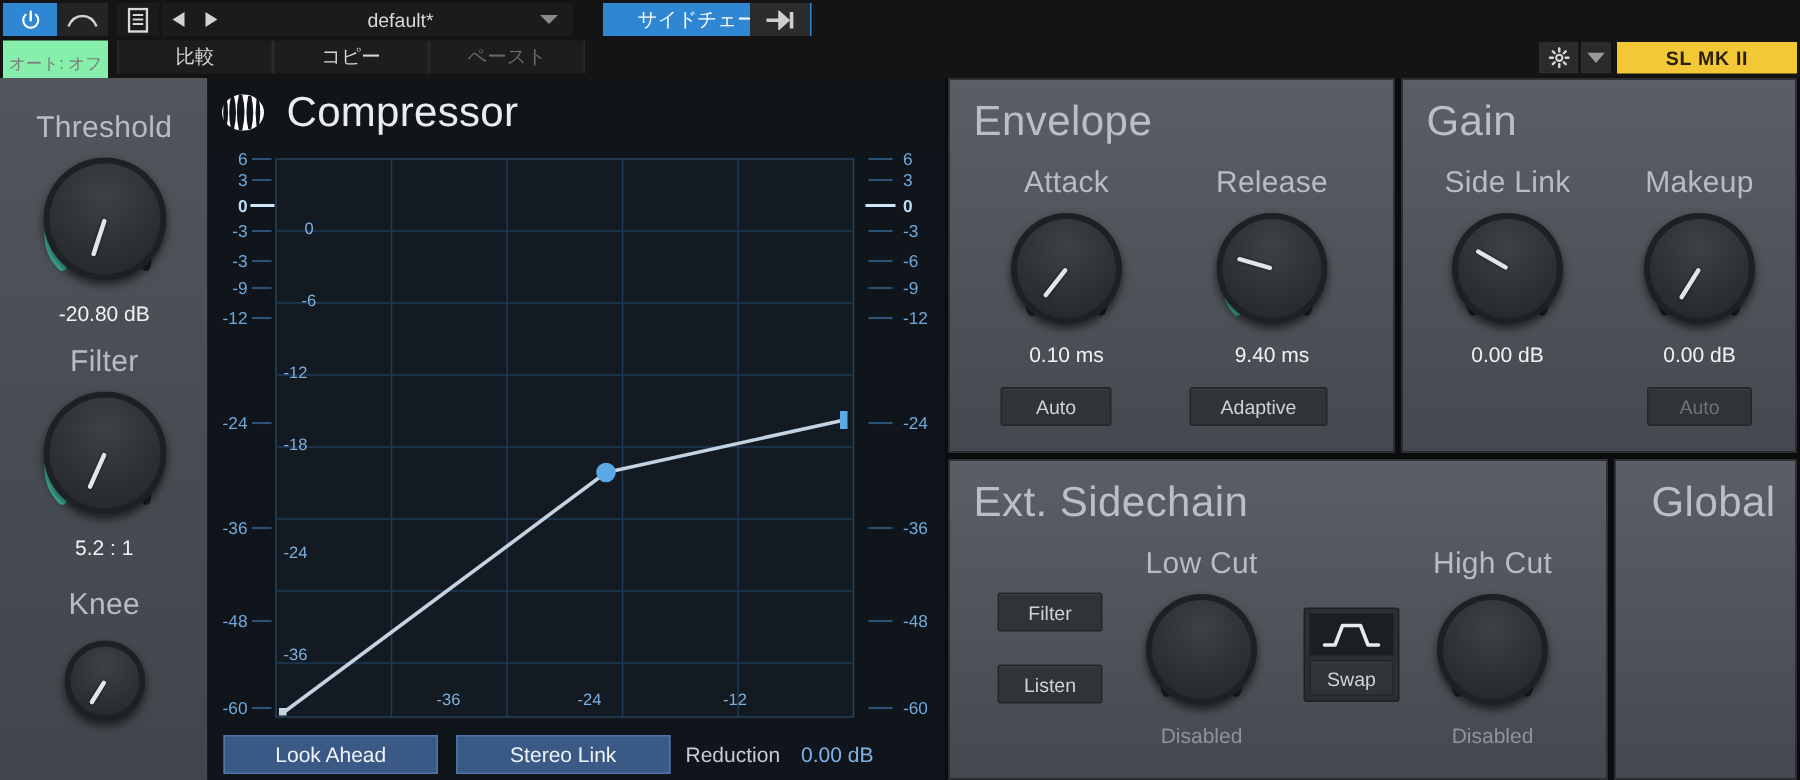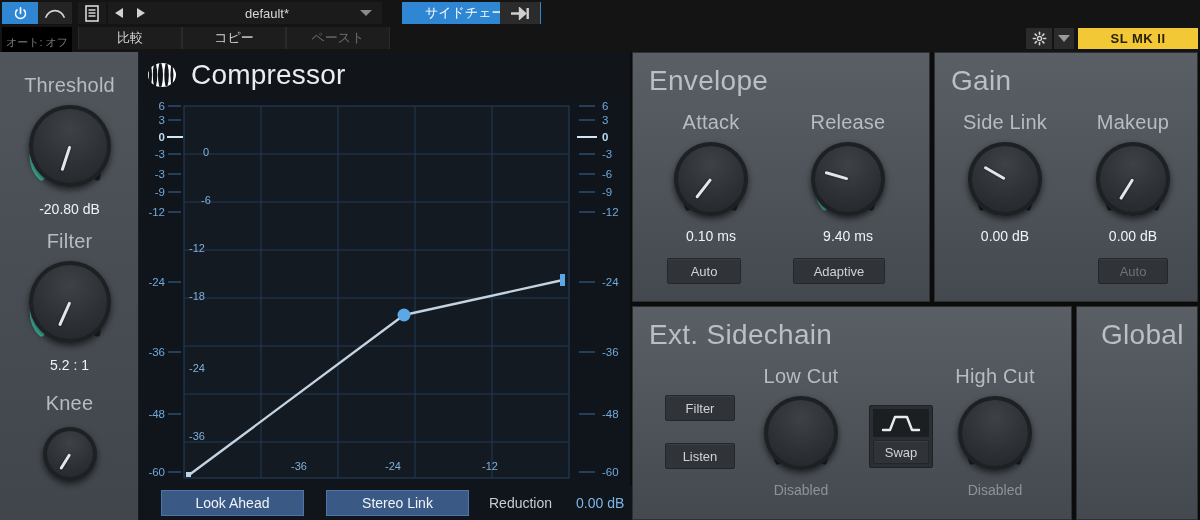--- a/index.html
+++ b/index.html
@@ -56,21 +56,21 @@
     display: flex; align-items: center; justify-content: center; cursor: pointer;
   }
   .arrowbar {
     position: absolute; left: 500px; top: 2px; width: 40px; height: 22px;
     background: #2b2b2b; display: flex; align-items: center; justify-content: center;
     cursor: pointer;
   }
 
   .auto-off {
     position: absolute; left: 2px; top: 1px; width: 70px; height: 30px;
-    background: #000000; color: #7b7b7b; font-size: 11px;
+    background: #86efac; color: #7b7b7b; font-size: 11px;
     display: flex; align-items: center; justify-content: center; cursor: pointer;
   }
   .r2btn {
     position: absolute; top: 1px; height: 22px;
     background: #1d1d1d; color: #d6d6d6; font-size: 13px;
     display: flex; align-items: center; justify-content: center; cursor: pointer;
     border-left: 1px solid #2a2a2a; border-right: 1px solid #2a2a2a;
   }
   .r2btn.dim { color: #6a6a6a; }
 
@@ -135,22 +135,22 @@
   }
   .plug-title { color: #e9edf1; font-size: 28px; font-weight: normal; letter-spacing: .2px; }
   .logo-badge {
     width: 30px; height: 26px; display: flex; align-items: center; justify-content: center;
   }
   .graph-area {
     position: absolute; left: 0; top: 46px; width: 491px; height: 388px;
     background: #10151b;
   }
   .bottombar {
-    position: absolute; left: 12px; top: 434px; width: 491px; height: 34px;
-    background: #10151b; display: flex; align-items: center; padding-left: 10px; gap: 10px;
+    position: absolute; left: 0; top: 434px; width: 491px; height: 34px;
+    background: #10151b; display: flex; align-items: center; padding-left: 10px; 
   }
   .bb-btn {
     height: 26px; background: #3a5a85; border: 1px solid #4d75a8;
     color: #eef3f9; font-size: 14px; display: flex; align-items: center; justify-content: center;
     cursor: pointer;
   }
   .bb-label { color: #c6ccd2; font-size: 14px; margin-left: 10px; }
   .bb-value { color: #7fb4e8; font-size: 14px; margin-left: 14px; }
 
   

